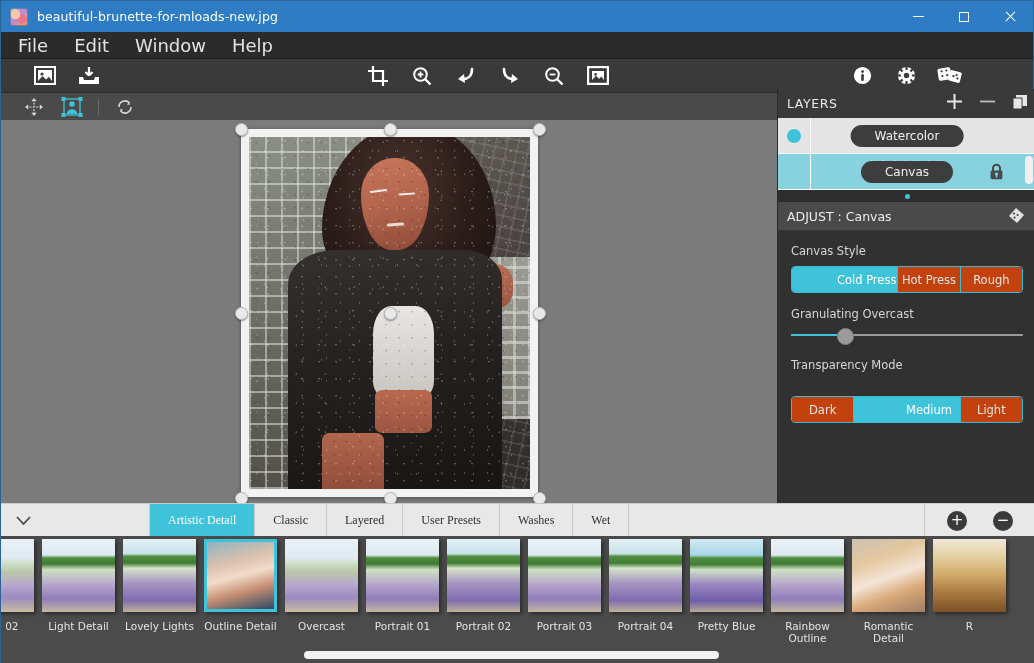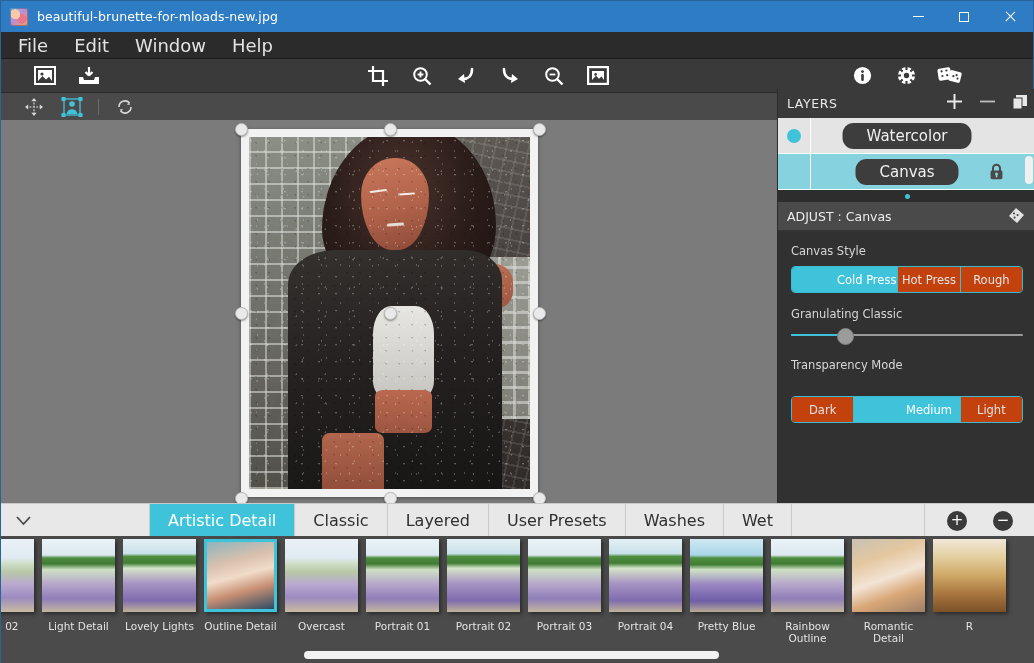--- a/index.html
+++ b/index.html
@@ -95,21 +95,21 @@
   .rightpanel{position:absolute;left:776px;top:88px;width:258px;height:414px;background:#3a3a3a;border-left:1px solid #2c2c2c;}
   .layers-head{height:29px;background:#3a3a3a;display:flex;align-items:center;position:relative;}
   .layers-title{font-size:12.5px;letter-spacing:.6px;color:#e9e9e9;margin-left:9px;}
   .lh-btns{position:absolute;right:8px;top:0;height:29px;display:flex;align-items:center;gap:16px;}
   .layers-list{position:relative;height:72px;background:#8d8d8d;overflow:hidden;}
   .layer-row{height:35px;display:flex;align-items:center;position:relative;border-bottom:1px solid #ffffff;}
   .layer-row.l1{background:#e4e4e4;}
   .layer-row.l2{background:#86d2de;}
   .lr-swatch{width:33px;height:100%;display:flex;align-items:center;justify-content:center;border-right:1px solid #fff;box-sizing:border-box;}
   .lr-dot{width:14px;height:14px;border-radius:50%;background:#3fc3da;}
-  .lr-pill{position:absolute;left:50%;transform:translateX(-50%);background:#3d3d3d;color:#f0f0f0;font-size:15px;
+  .lr-pill{position:absolute;left:50%;transform:translateX(-50%);background:#3d3d3d;color:#f0f0f0;font-size:12px;
     border-radius:11px;padding:4px 24px;white-space:nowrap;text-align:center;}
   .lr-dots{position:absolute;left:50%;transform:translateX(-50%);top:4px;font-size:8px;letter-spacing:2px;color:#e9f7fa;}
   .lr-lock{position:absolute;right:32px;top:9px;}
   .layers-sb{position:absolute;right:3px;top:38px;width:8px;height:28px;border-radius:5px;background:#f0f0f0;}
   .layers-foot{height:12px;background:#2d2d2d;display:flex;align-items:center;justify-content:center;}
   .lf-dot{width:5px;height:5px;border-radius:50%;background:#3fc3da;}
 
   .adjust-head{height:28px;background:#4a4a4a;display:flex;align-items:center;position:relative;border-bottom:1px solid #363636;}
   .adjust-title{font-size:12.5px;margin-left:9px;color:#ececec;}
   .adjust-body{position:relative;height:274px;background:#313131;overflow:hidden;padding:0 13px;box-sizing:border-box;}
@@ -122,21 +122,21 @@
   .sl-track{position:absolute;left:0;right:0;top:7px;height:2px;background:#9a9a9a;border-radius:2px;}
   .sl-fill{position:absolute;left:0;top:7px;height:2px;background:#3fc3da;border-radius:2px;}
   .sl-knob{position:absolute;top:1px;width:15px;height:15px;border-radius:50%;background:#9b9b9b;border:1px solid #7e7e7e;}
   .selectbox{display:flex;align-items:center;justify-content:space-between;background:#4a4a4a;border-radius:2px;height:26px;padding:0 8px;width:108px;box-sizing:border-box;}
   .sel-val{font-size:11.5px;color:#ececec;}
 
   
   .tabbar{position:absolute;left:0;top:502px;width:1034px;height:33px;background:#e8e8e8;display:flex;align-items:stretch;border-top:1px solid #c9c9c9;}
   .tab-chev{width:45px;display:flex;align-items:center;justify-content:center;}
   .tab-spacer{width:103px;border-right:1px solid #c9c9c9;}
-  .tab{display:flex;align-items:center;justify-content:center;font-size:16px;color:#2f2f2f;border-right:1px solid #c9c9c9;padding:16px 18px;white-space:nowrap;}
+  .tab{display:flex;align-items:center;justify-content:center;font-size:12px;color:#2f2f2f;border-right:1px solid #c9c9c9;padding:16px 18px;white-space:nowrap;font-family:Liberation Serif, serif;}
   .tab.active{background:#3fc3da;color:#ffffff;}
   .tab-end{flex:1;border-right:1px solid #c9c9c9;}
   .tab-btns{width:110px;display:flex;align-items:center;justify-content:center;gap:26px;}
   .circ-btn{width:20px;height:20px;border-radius:50%;background:#3a3a3a;display:flex;align-items:center;justify-content:center;color:#fff;font-size:15px;line-height:1;}
 
   
   .strip{position:absolute;left:0;top:535px;width:1034px;height:127px;background:#4b4b4b;overflow:hidden;}
   .thumbs{position:absolute;left:-44px;top:3px;display:flex;}
   .thumb{width:81px;margin-right:0;display:flex;flex-direction:column;align-items:center;}
   .thumb-img{width:73px;height:73px;box-shadow:2px 2px 4px rgba(0,0,0,.45);box-sizing:border-box;}
@@ -407,21 +407,21 @@
     <div class="adjust-body">
 
       <div class="lbl" style="margin-top:13px">Canvas Style</div>
       <div class="seg" style="margin-top:8px">
         <div class="seg-btn on">Cold Press</div>
         <div class="seg-btn">Hot Press</div>
         <div class="seg-btn">Rough</div>
       </div>
 
 
-      <div class="lbl" style="margin-top:14px">Granulating Classic</div>
+      <div class="lbl" style="margin-top:14px">Granulating Overcast</div>
       <div class="slider" style="margin-top:6px">
         <div class="sl-track"></div>
         <div class="sl-fill" style="width:23%"></div>
         <div class="sl-knob" style="left:20%"></div>
       </div>
 
       <div class="lbl" style="margin-top:15px">Transparency Mode</div>
       <div class="seg" style="margin-top:24px">
         <div class="seg-btn">Dark</div>
         <div class="seg-btn on">Medium</div>

